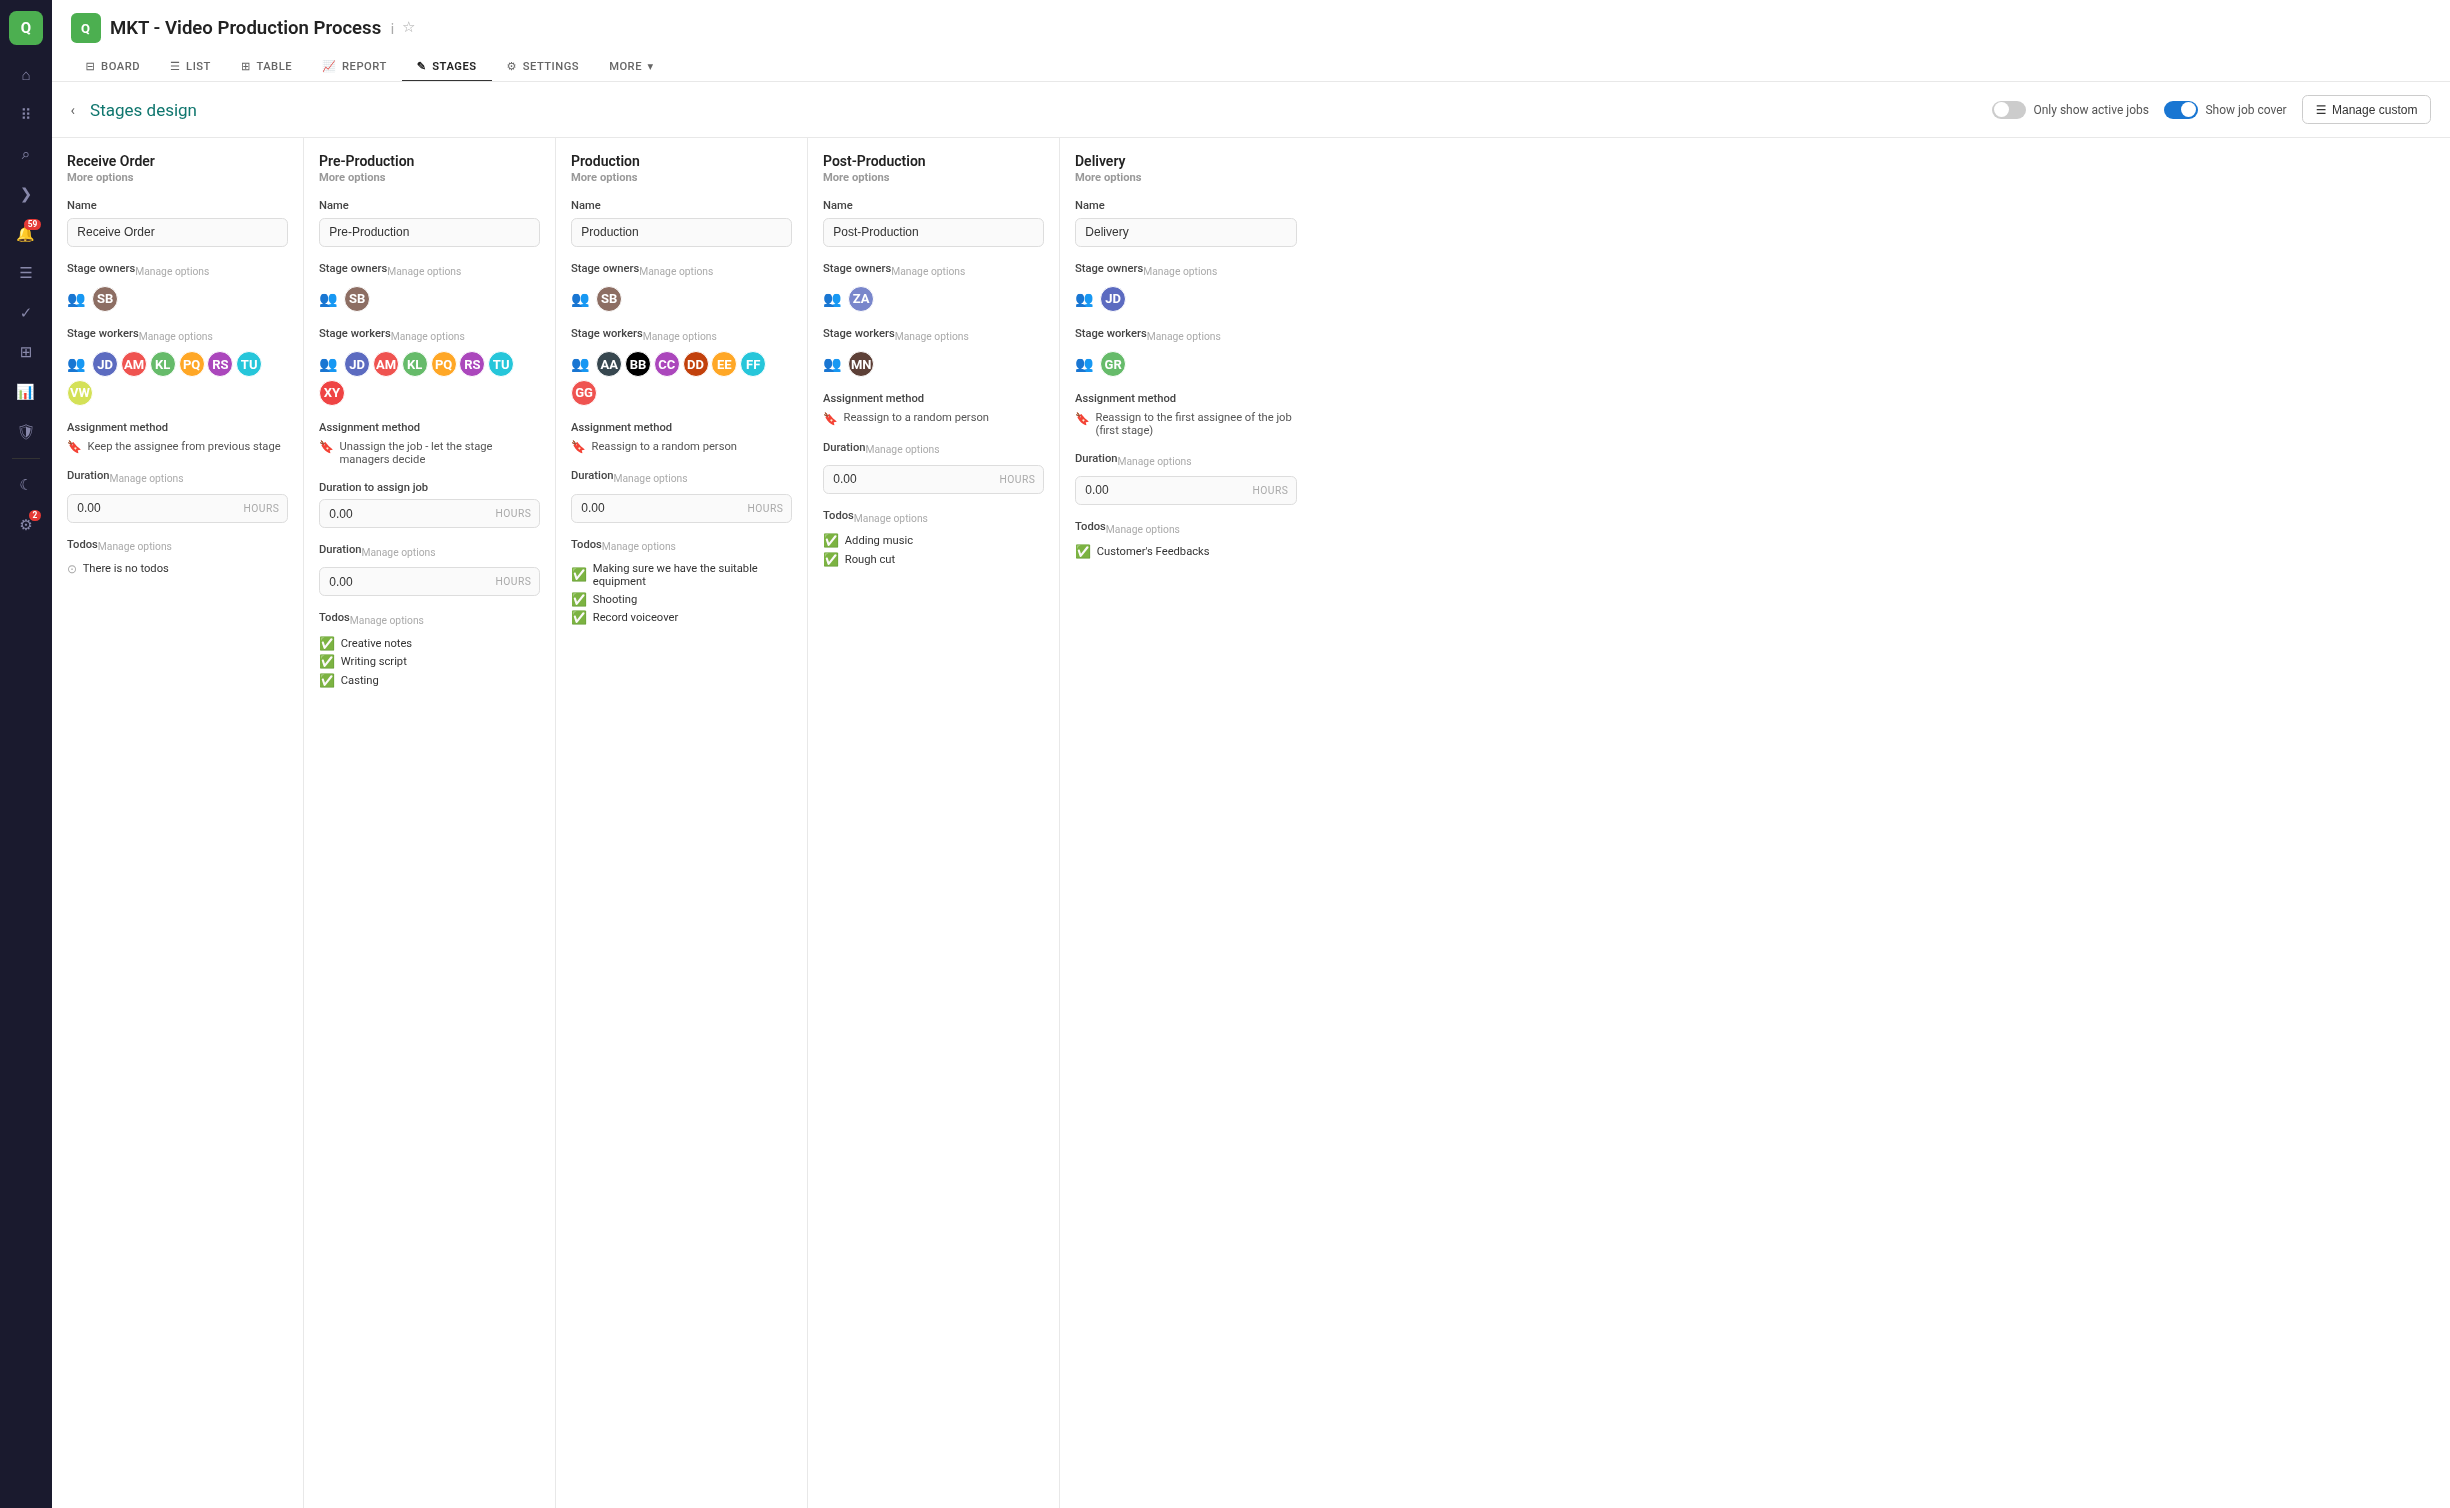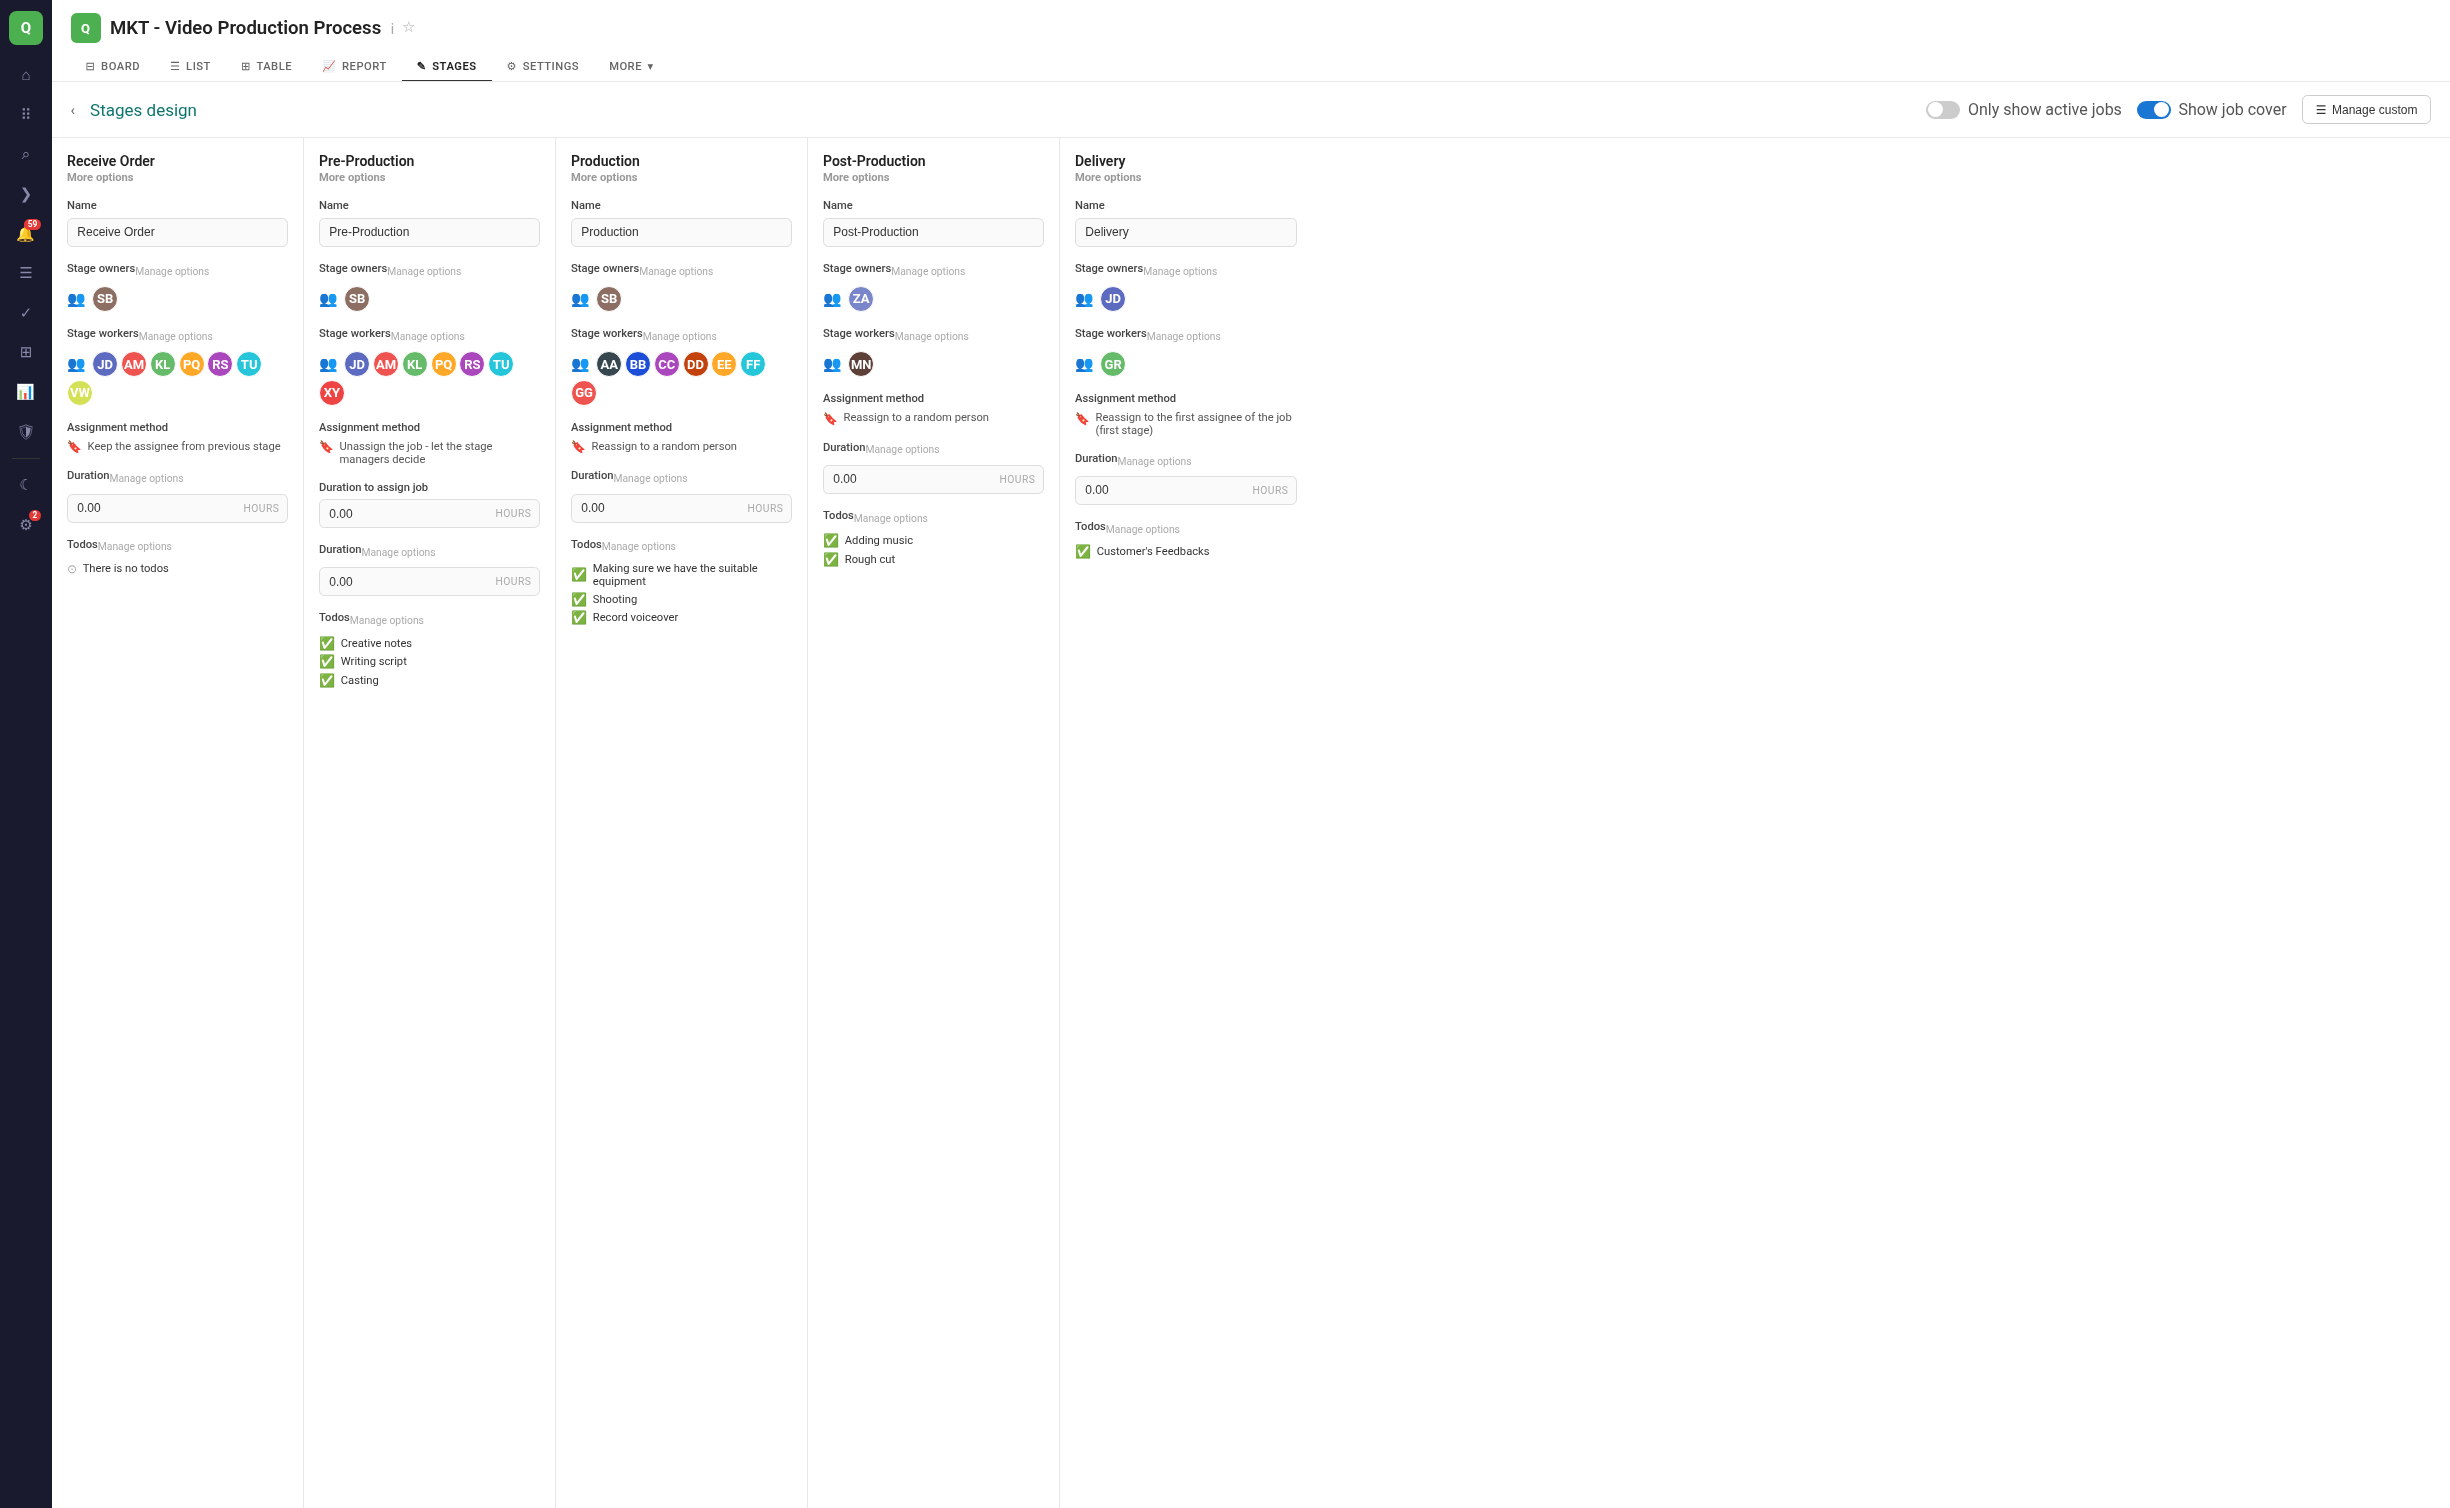--- a/index.html
+++ b/index.html
@@ -61,21 +61,21 @@
     }
     .nav-tab.active { color: #222; border-bottom-color: #333; font-weight: 600; }
 
     
     .stages-header {
       display: flex; align-items: center; padding: 13px 18.6px;
       border-bottom: 0.9px solid #e8e8e8; gap: 15px;
     }
     .back-btn { color: #666; font-size: 15px; cursor: pointer; }
     .stages-title { font-size: 17px; font-weight: 400; color: #0f766e; flex: 1; }
-    .toggle-group { display: flex; align-items: center; gap: 7.5px; font-size: 16px; color: #555; }
+    .toggle-group { display: flex; align-items: center; gap: 7.5px; font-size: 12px; color: #555; }
     .toggle { width: 34px; height: 18.6px; border-radius: 9.3px; position: relative; cursor: pointer; }
     .toggle.off { background: #ccc; }
     .toggle.on { background: #1976d2; }
     .toggle::after {
       content: ''; position: absolute; width: 15px; height: 15px;
       background: white; border-radius: 50%; top: 1.9px;
     }
     .toggle.off::after { left: 1.9px; }
     .toggle.on::after { right: 1.9px; }
     .manage-custom-btn {
@@ -384,21 +384,21 @@
       </div>
     </div>
     <div class="field-group">
       <div class="field-row">
         <span class="field-label">Stage workers</span>
         <span class="manage-opt">Manage options</span>
       </div>
       <div class="avatar-group">
         <span class="avatar-add-icon">👥</span>
         <div class="avatar" style="background:#37474f">AA</div>
-            <div class="avatar" style="background:#1d4ed8">BB</div>
+            <div class="avatar" style="background:#000000">BB</div>
             <div class="avatar" style="background:#ab47bc">CC</div>
             <div class="avatar" style="background:#c2410c">DD</div>
             <div class="avatar" style="background:#ffa726">EE</div>
             <div class="avatar" style="background:#26c6da">FF</div>
             <div class="avatar" style="background:#ef5350">GG</div>
       </div>
     </div>
     <div class="field-group">
       <div class="field-label">Assignment method</div>
       <div class="assignment-method">

